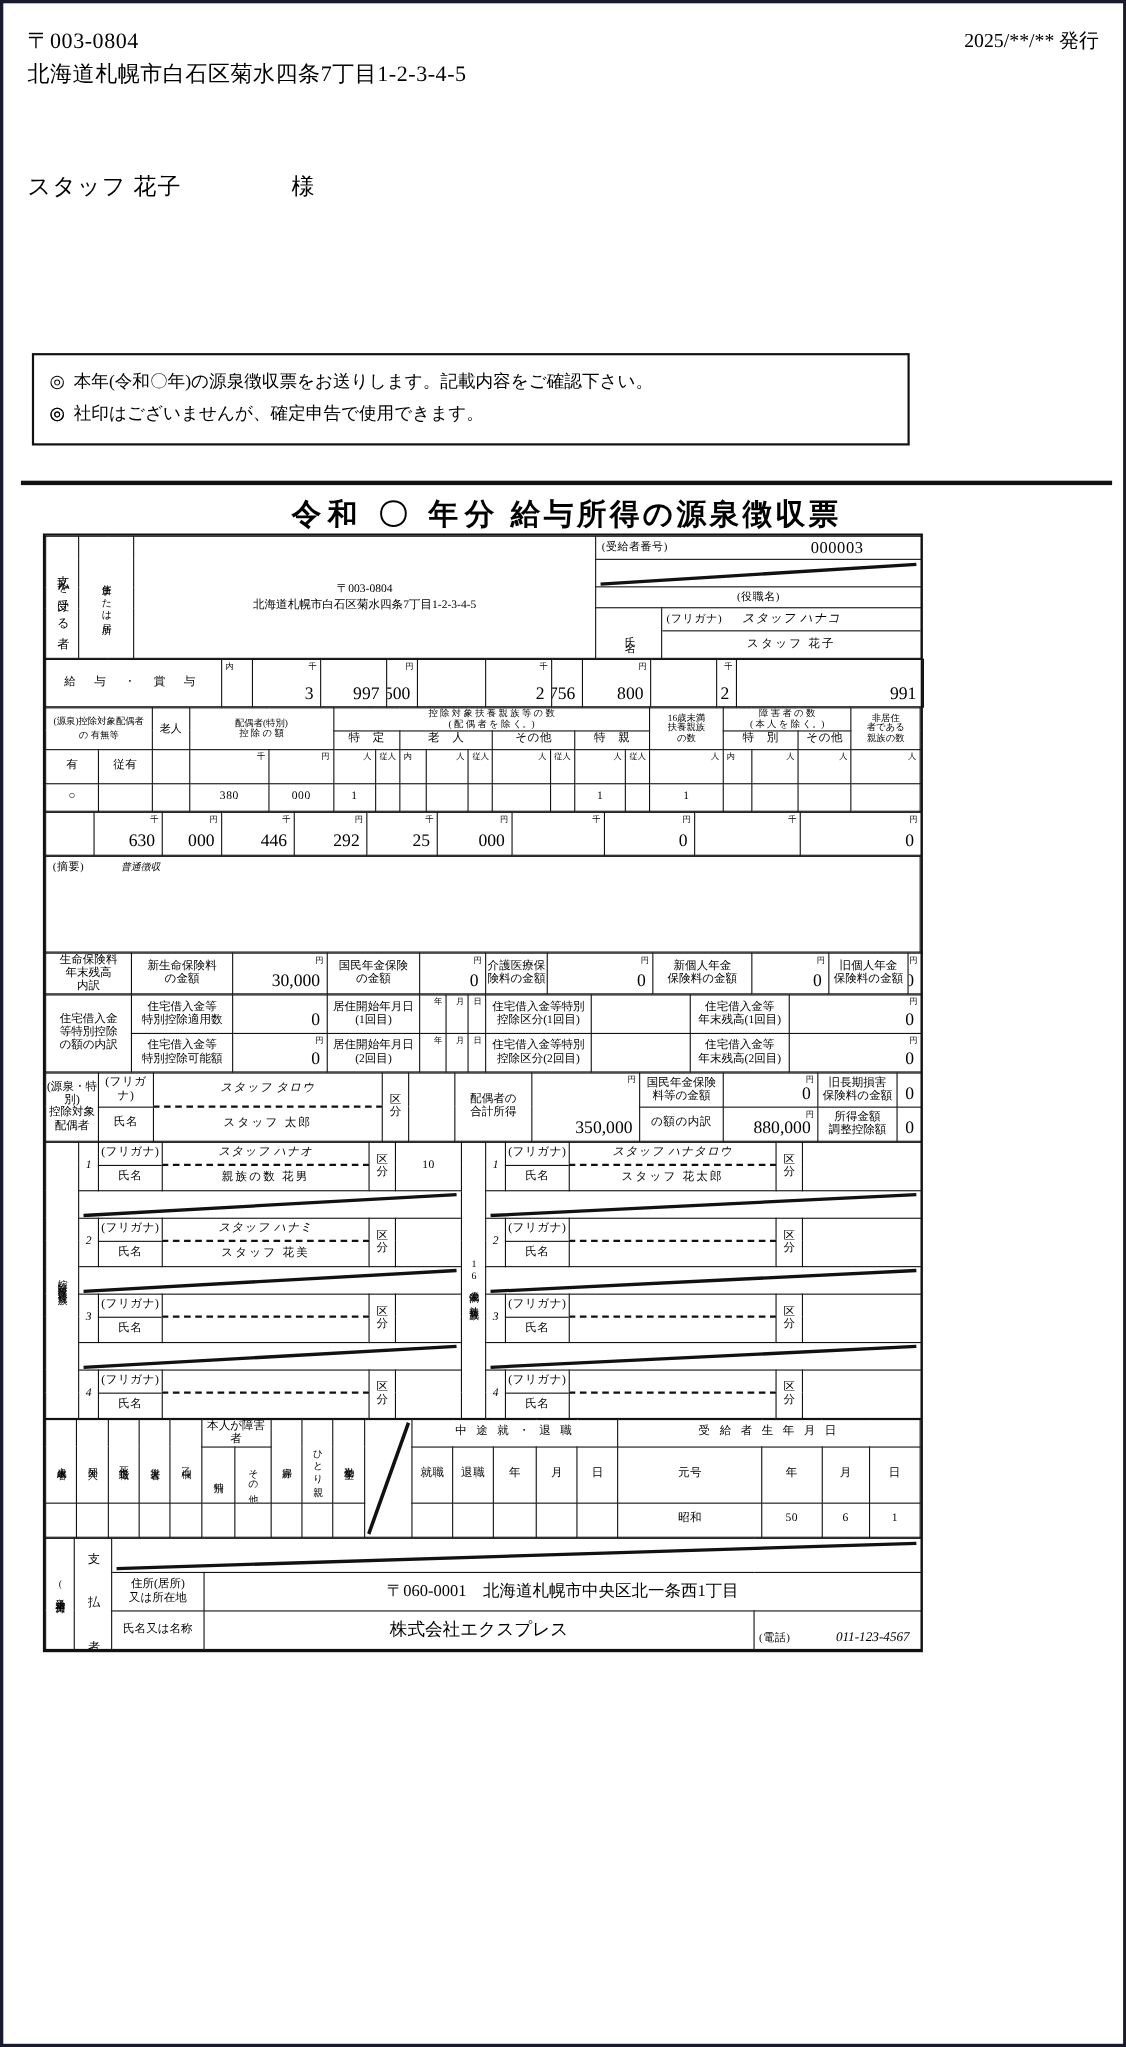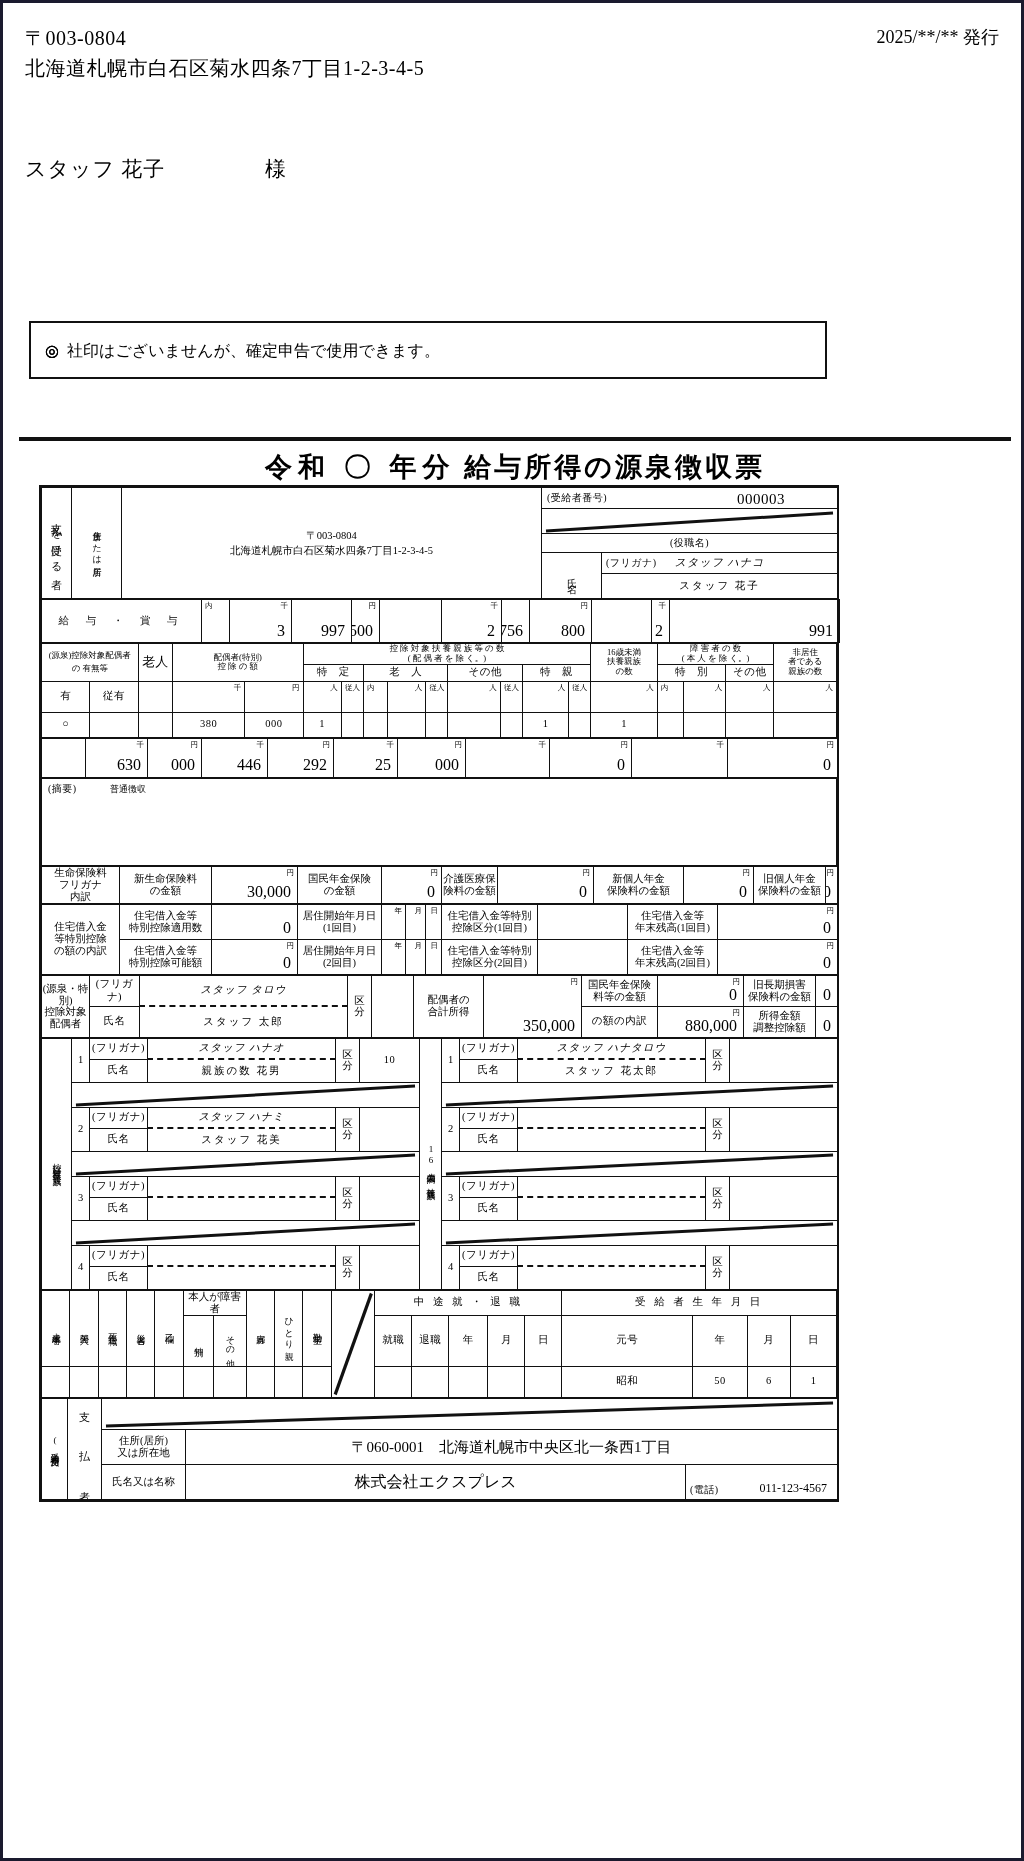--- a/index.html
+++ b/index.html
@@ -116,38 +116,38 @@
     writing-mode: vertical-rl;
     text-orientation: upright;
     letter-spacing: 1px;
     margin: 0 auto;
     line-height: 1.0;
     font-size: 9px;
   }
   .lbl { font-size: 10px; letter-spacing: .5px; }
   .lbl-sp { font-size: 11px; letter-spacing: 5px; }
   .lbl-sm { font-size: 8.5px; letter-spacing: 0; line-height:1.15; }
-  .lbl-xs { font-size: 13px; letter-spacing: 0; line-height:1.1; }
+  .lbl-xs { font-size: 10px; letter-spacing: 0; line-height:1.1; }
   .val { font-size: 15px; letter-spacing: .5px; }
   .val-r { text-align: right; padding-right: 6px; }
   .val-l { text-align: left; padding-left: 6px; }
   .big { font-size: 19px; letter-spacing: 7px; font-weight: normal; }
   .cell-money { position: relative; height: 30px; }
   .cell-money .u { position: absolute; right: 3px; top: 1px; font-size: 7.5px; }
   .cell-money .u-l { position: absolute; left: 3px; top: 1px; font-size: 7.5px; }
   .cell-money .n { position: absolute; right: 6px; bottom: 2px; font-size: 16px; }
   .dashed-l { border-left: 1px dashed #111 !important; }
   .nob-r { border-right: none !important; }
   .addrbox { text-align: left; padding: 4px 6px; font-size: 14px; line-height: 1.45; vertical-align: top; }
   .kana { font-size: 11px; font-style: italic; letter-spacing: 1px; }
   .pname { font-size: 14px; letter-spacing: 2px; }
   .slash-box { position: relative; }
   .slash-box svg { position: absolute; left: 0; top: 0; width: 100%; height: 100%; }
   .dashrow { border-bottom: 2px dashed #111 !important; }
-  .mini { font-size: 9px; }
+  .mini { font-size: 9px; font-style: italic; }
   .left-pad { text-align: left; padding-left: 5px; }
 </style>
 </head>
 <body>
 
 <div class="page">
 
   <div class="letterhead">
     <div class="lh-row">
       <div class="lh-left">
@@ -159,20 +159,21 @@
     <div class="lh-name">
       <span class="nm">スタッフ 花子</span>
       <span class="sama">様</span>
     </div>
   </div>
 
   <div class="notice">
     <ul>
       <li>
         <span class="bullet">◎</span>
+        <span>本年(令和〇年)の源泉徴収票をお送りします。記載内容をご確認下さい。</span>
       </li>
       <li>
         <span class="bullet">◎</span>
       </li>
       <li>
         <span class="bullet">◎</span>
         <span>社印はございませんが、確定申告で使用できます。</span>
       </li>
     </ul>
   </div>
@@ -537,21 +538,21 @@
         <col style="width:56px">
           <col style="width:96px">
         <col style="width:90px">
           <col style="width:70px">
         <col style="width:72px">
           <col style="width:12px">
       </colgroup>
       <tbody>
           <tr>
         <td rowspan="1" class="lbl-sm" style="height:36px;white-space:pre-line">生命保険料
-フリガナ
+年末残高
 内訳</td>
         <td class="lbl-sm" style="white-space:pre-line">新生命保険料
 の金額</td>
         <td class="cell-money" style="height:36px">
           <span class="u">円</span>
           <span class="n">30,000</span>
         </td>
         <td class="lbl-sm" style="white-space:pre-line">国民年金保険
 の金額</td>
         <td class="cell-money">

